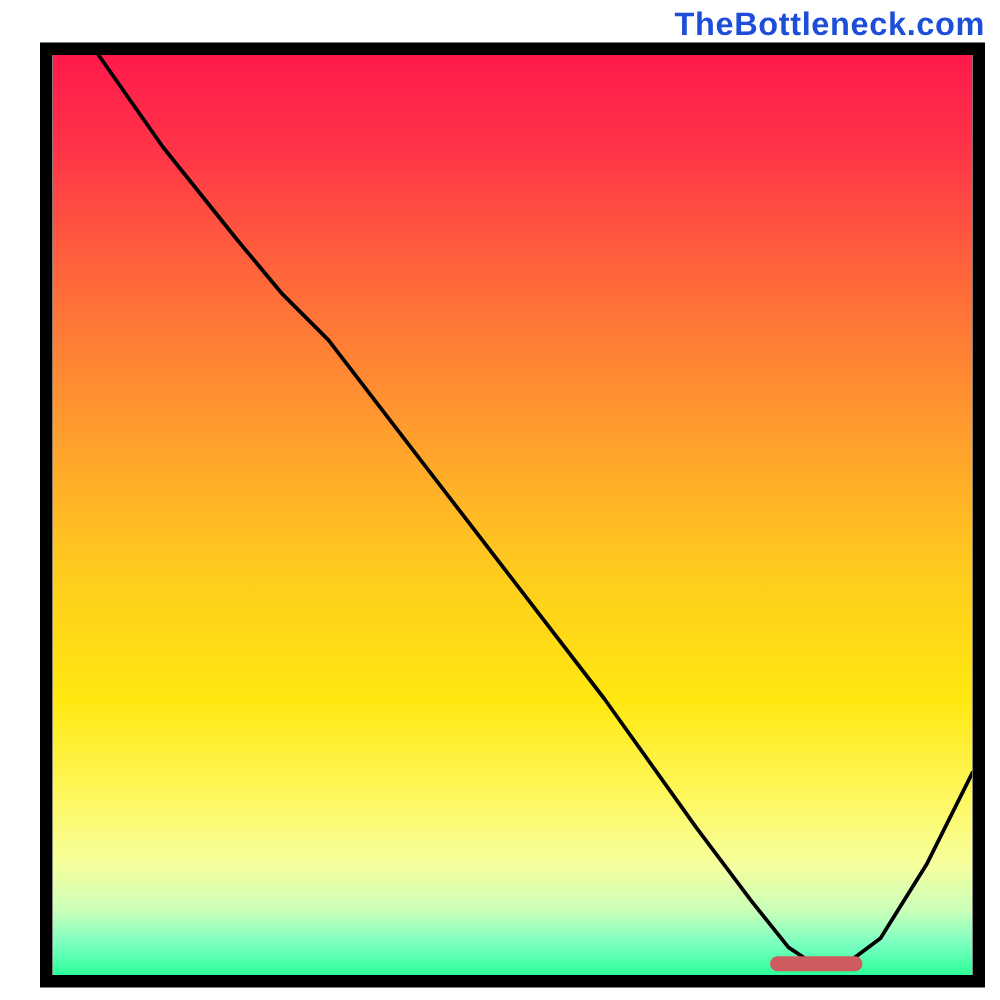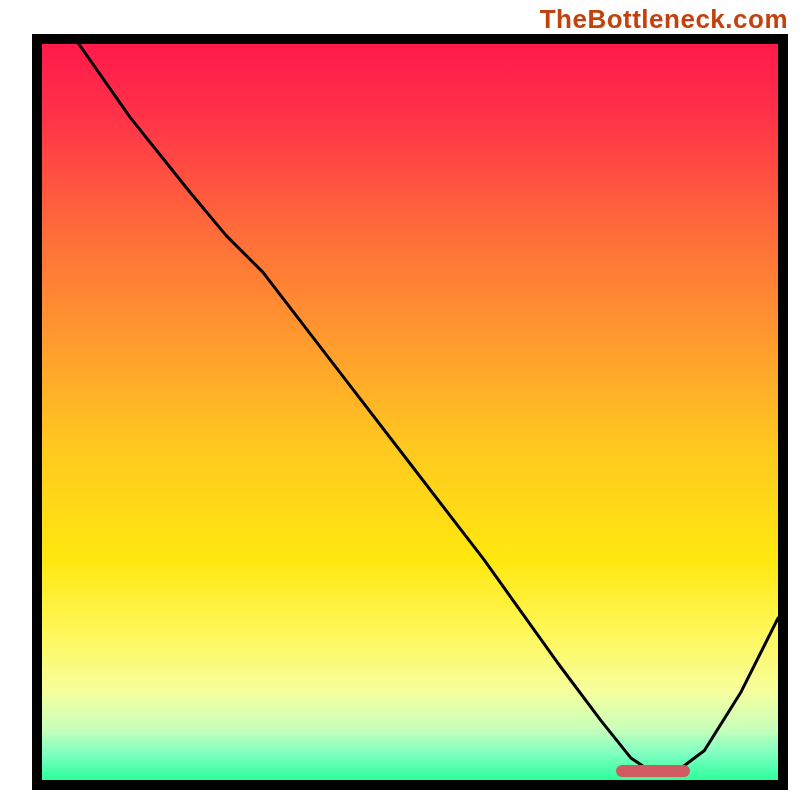--- a/index.html
+++ b/index.html
@@ -15,21 +15,21 @@
     position: relative;
     width: 800px;
     height: 800px;
   }
   .watermark {
     position: absolute;
     top: 4px;
     right: 12px;
     font-size: 26px;
     font-weight: bold;
-    color: #c2410c;
+    color: #1d4ed8;
     letter-spacing: 0.5px;
     user-select: none;
     text-align: right;
   }
   
   .frame {
     position: absolute;
     left: 32px;
     top: 34px;
     width: 736px;   

